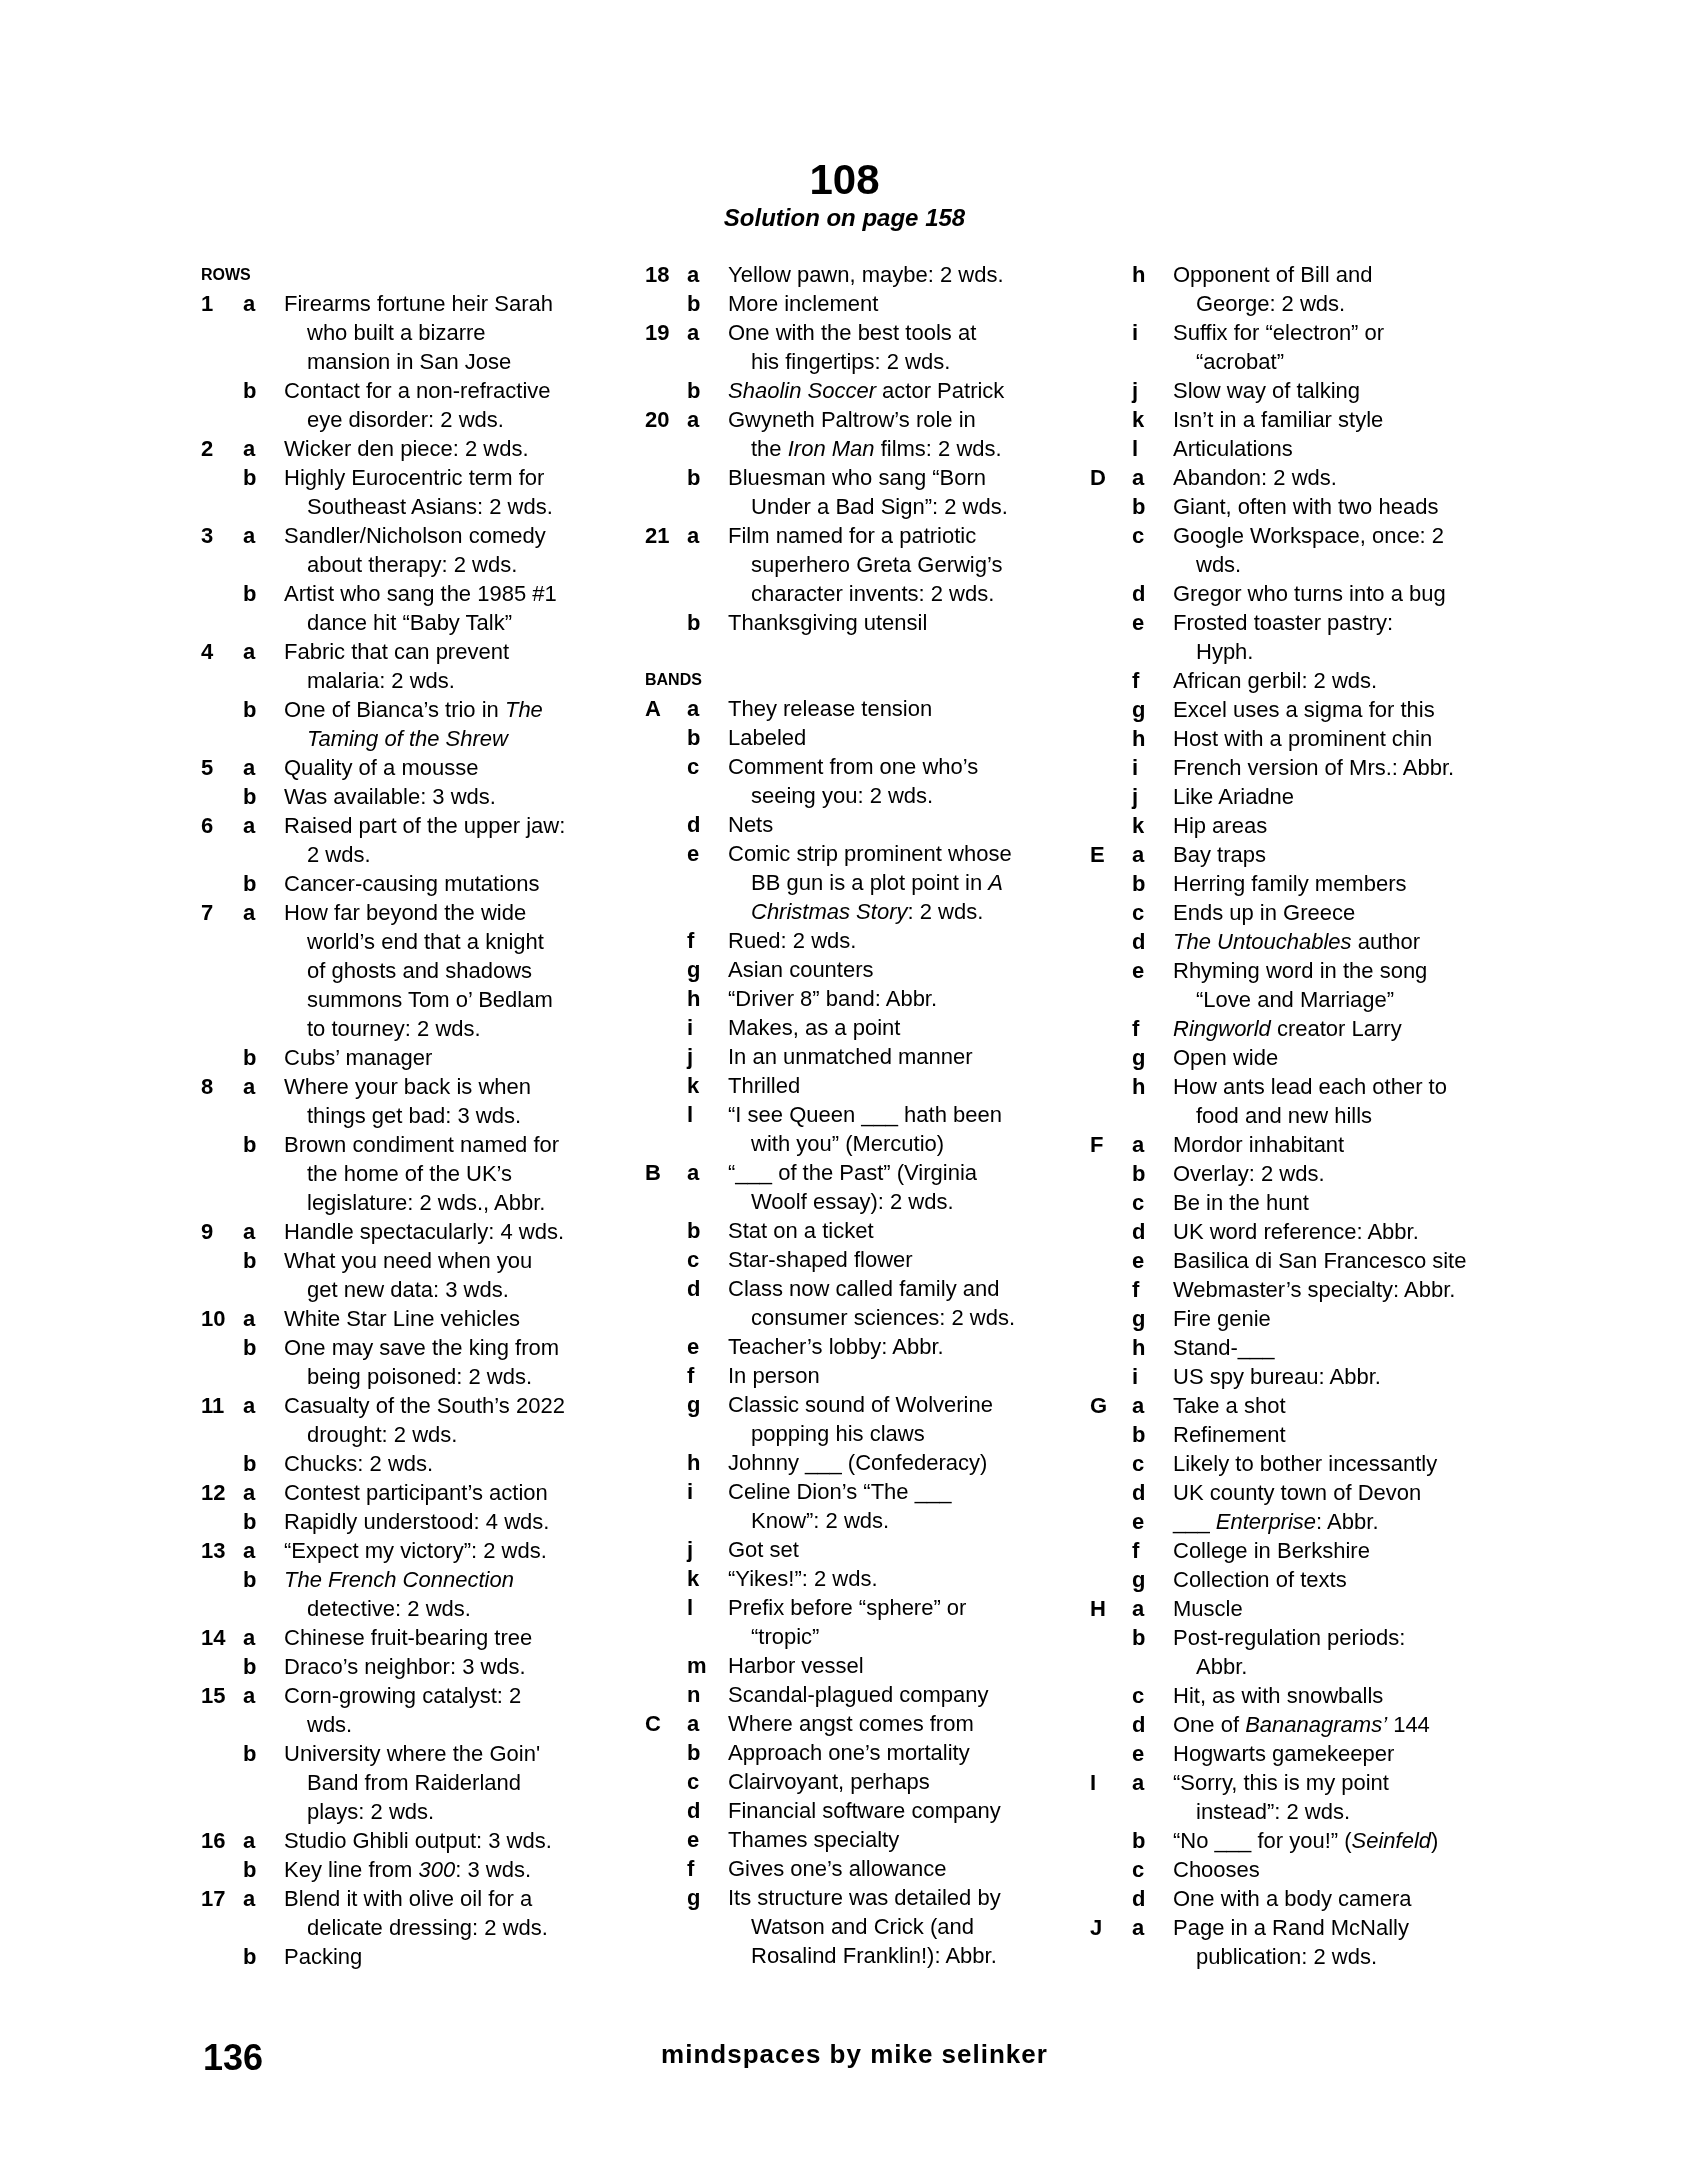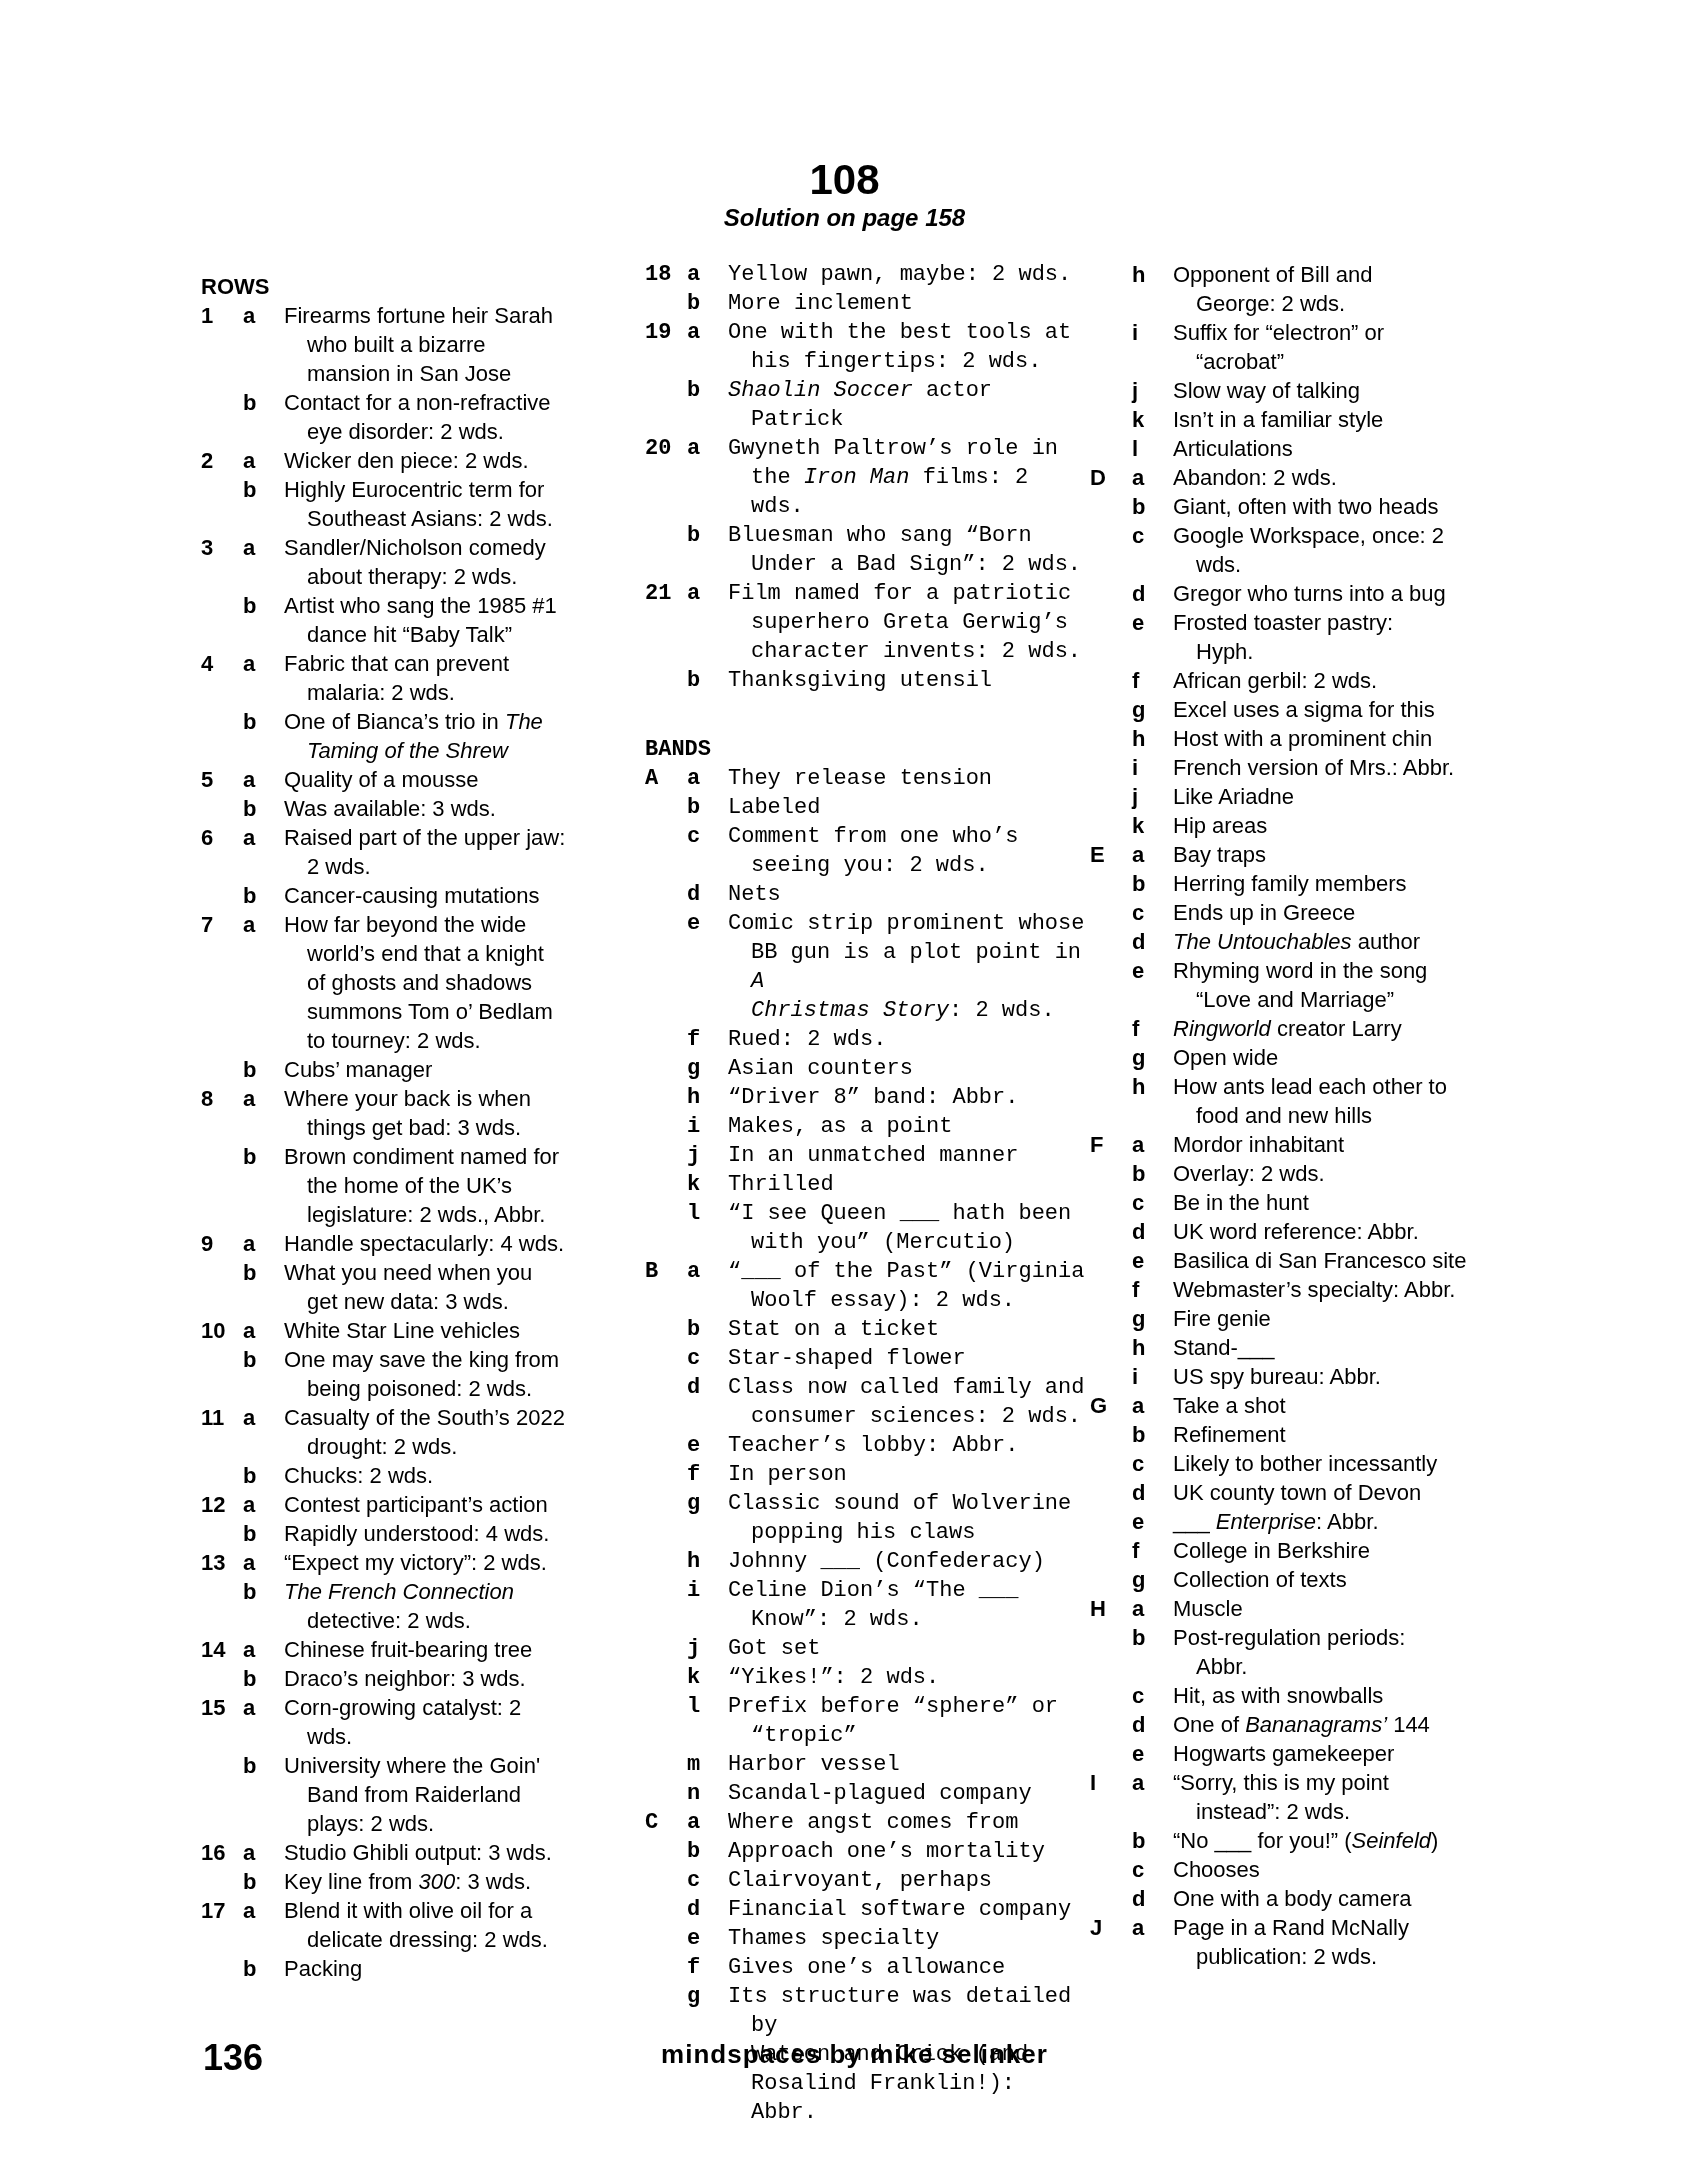--- a/index.html
+++ b/index.html
@@ -38,27 +38,26 @@
   }
   .columns-wrap {
     position: absolute;
     top: 260px;
     left: 201px;
     display: flex;
     align-items: flex-start;
   }
   .column { flex: 0 0 auto; }
   .column-1 { width: 444px; }
-  .column-2 { width: 445px; font-family: Liberation Mono, monospace; }
+  .column-2 { width: 445px; }
   .column-3 { width: 447px; }
   .section-header {
-    font-size: 22px;
+    font-size: 16px;
     line-height: 29px;
     font-weight: 700;
-    margin-top: 12px;
   }
   .spacer { height: 28px; }
   .clue {
     display: flex;
     font-size: 22px;
     line-height: 29px;
   }
   .clue-num {
     flex: 0 0 42px;
     font-weight: 700;

